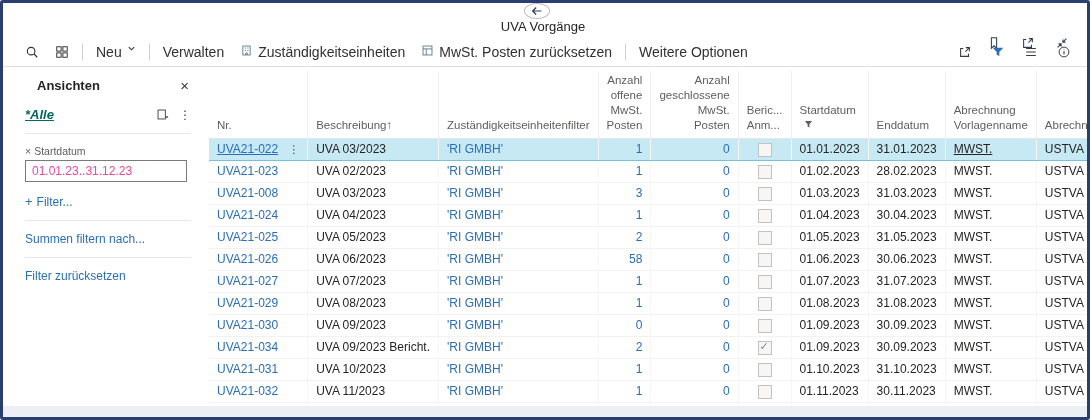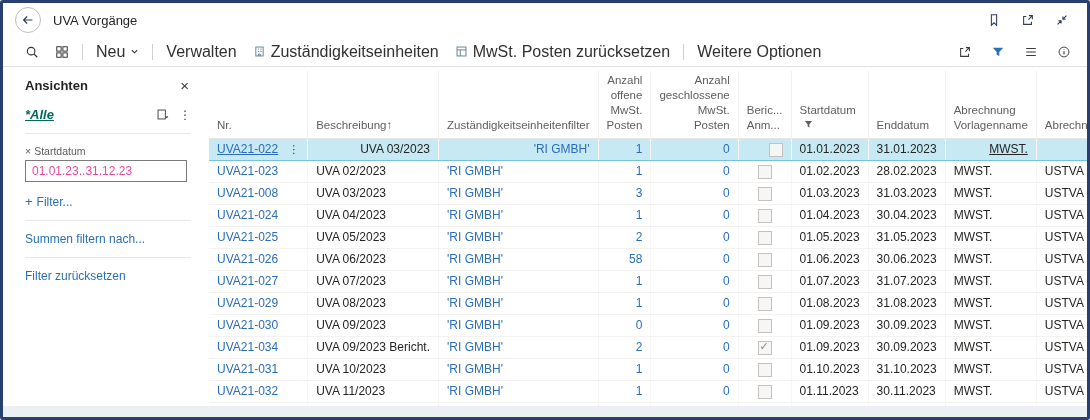--- a/index.html
+++ b/index.html
@@ -1,36 +1,36 @@
 <!DOCTYPE html>
 <html><head>
 <meta charset="utf-8">
 <style>
   html,body{margin:0;padding:0;background:#dfe3ea;font-family:"Liberation Sans",sans-serif;}
   .frame{position:relative;width:1090px;height:420px;box-sizing:border-box;border:3px solid #2a3f6f;
          border-radius:3px;background:#fff;color:#252423;overflow:hidden;}
   
-  .titlebar{height:34px;display:flex;align-items:center;padding:0 16px 0 12px;background:#fff;}
+  .titlebar{height:34px;display:flex;align-items:center;padding:0 16px 0 12px;background:#fff;flex-direction:column;}
   .back-btn{width:26px;height:26px;border-radius:50%;border:1px solid #bdbdbd;background:#fff;
             display:flex;align-items:center;justify-content:center;color:#2c3e57;margin-right:12px;cursor:pointer;padding:0;}
   .page-title{font-size:13px;color:#252423;}
   .title-icons{margin-left:auto;display:flex;gap:16px;align-items:center;color:#2c3e57;}
   .icon-btn{background:none;border:none;padding:2px;cursor:pointer;color:#2c3e57;display:flex;align-items:center;}
   
   .toolbar{height:29px;display:flex;align-items:center;padding:0 14px;border-bottom:1px solid #e1dfdd;
            font-size:12px;color:#323130;background:#fff;}
-  .tb-btn{display:flex;align-items:center;gap:5px;background:none;border:none;padding:3px 8px;
-          font-size:16px;color:#323130;cursor:pointer;font-family:inherit;white-space:nowrap;}
+  .tb-btn{display:flex;gap:5px;background:none;border:none;padding:3px 8px;
+          font-size:14px;color:#323130;cursor:pointer;font-family:inherit;white-space:nowrap;}
   .tb-sep{width:1px;height:16px;background:#d2d0ce;margin:0 5px;flex:none;}
   .toolbar-right{margin-left:auto;display:flex;gap:15px;align-items:center;}
   .funnel-active{color:#2b6fb5;}
   
   .content{display:flex;height:345px;}
   .sidebar{width:198px;flex:none;box-sizing:border-box;padding:10px 10px 0 22px;font-size:12px;}
-  .sb-head{display:flex;justify-content:space-between;align-items:center;font-size:13px;font-weight:700;}
+  .sb-head{display:flex;justify-content:space-between;align-items:center;font-size:13px;font-weight:700;margin-left:12px;}
   .sb-close{background:none;border:none;font-size:15px;color:#3b3a39;cursor:pointer;padding:0 2px;}
   .sb-view{display:flex;align-items:center;margin-top:13px;text-align:right;}
   .view-name{color:#00695c;font-style:italic;font-weight:700;text-decoration:underline;font-size:13px;cursor:pointer;}
   .sb-view-icons{margin-left:auto;display:flex;gap:10px;align-items:center;color:#3b3a39;}
   .sb-rule{border:none;border-top:1px solid #e8e8e8;margin:11px 0;}
   .sb-section-title{font-weight:700;font-size:12px;margin:2px 0 9px;}
   .chip{font-size:10.5px;color:#605e5c;display:flex;align-items:center;gap:3px;margin-bottom:3px;cursor:pointer;}
   .sb-input{width:148px;height:18px;border:1px solid #7a7a7a;font-size:12px;padding:1px 6px;
             font-family:inherit;color:#ec4899;}
   .sb-link{color:#2b6fb5;font-size:12px;background:none;border:none;padding:0;cursor:pointer;
@@ -44,21 +44,21 @@
            border-left:1px solid #f1f0ef;overflow:hidden;cursor:pointer;}
   thead th:first-child{border-left:none;}
   thead th.right{text-align:right;}
   tbody td{padding:3px 8px;height:15px;border-bottom:1px solid #f3f2f1;border-left:1px solid #f7f6f5;
            overflow:hidden;white-space:nowrap;text-overflow:ellipsis;cursor:pointer;}
   tbody td:first-child{border-left:none;}
   td.right{text-align:right;}
   td.center{text-align:center;}
   .c-link{color:#2a6dba;}
   .c-dark{color:#252423;}
-  tr.selected td{background:#c7e9f4;border-top:1px solid #74c3da;border-bottom:1px solid #74c3da;text-align:right;}
+  tr.selected td{background:#c7e9f4;border-top:1px solid #74c3da;border-bottom:1px solid #74c3da;}
   tr.selected td.col-nr span.val{text-decoration:underline;}
   tr.selected td.col-vorlage{text-decoration:underline;}
   .rowmenu{color:#3b3a39;margin-left:10px;font-size:11px;}
   .cb{display:inline-block;width:12px;height:12px;border:1px solid #c4c2c0;background:#f7f6f5;
       position:relative;vertical-align:middle;}
   .cb.checked::after{content:"\2713";position:absolute;top:-2px;left:1px;font-size:11px;color:#8a8886;}
   .hdr-funnel{margin-left:4px;}
   .sort-arrow{color:#605e5c;}
   .bottom-strip{position:absolute;left:0;right:0;bottom:0;height:11px;background:#eceff3;}
   svg{display:block;}

